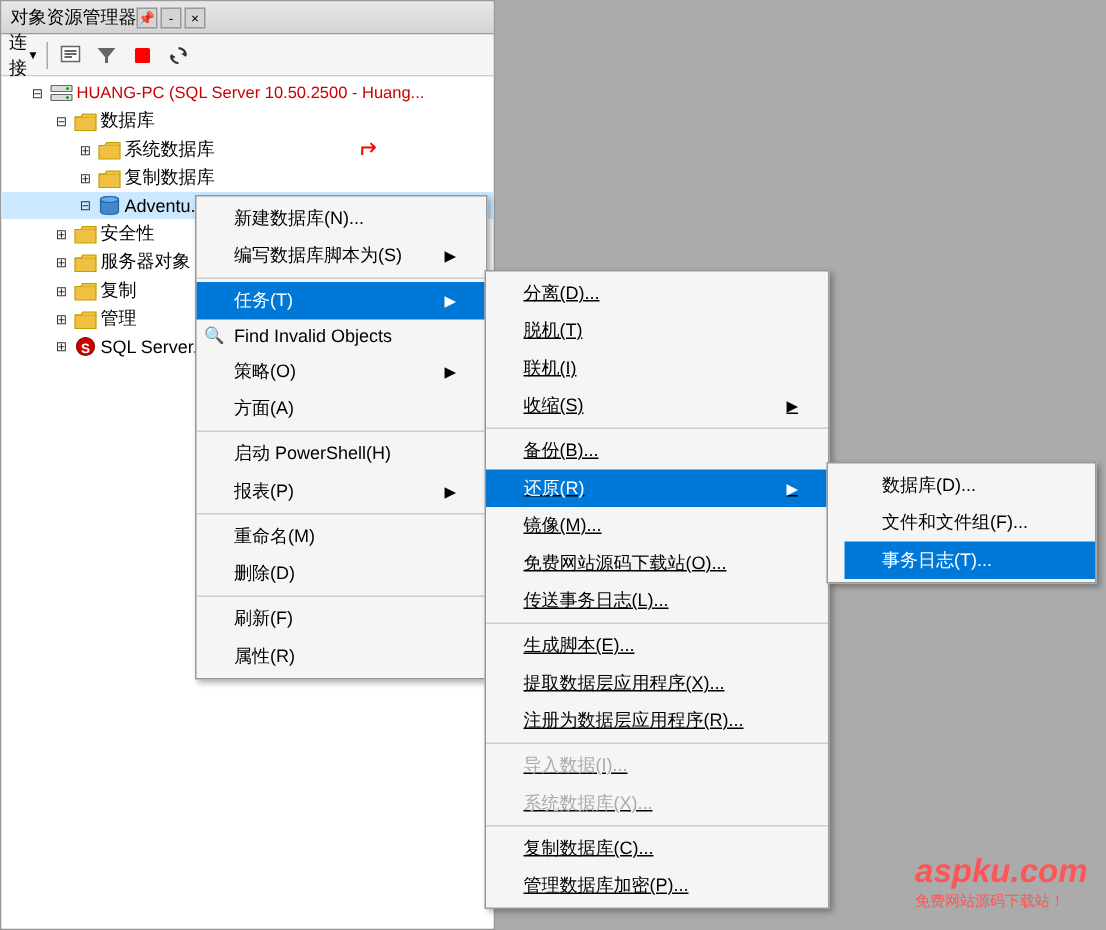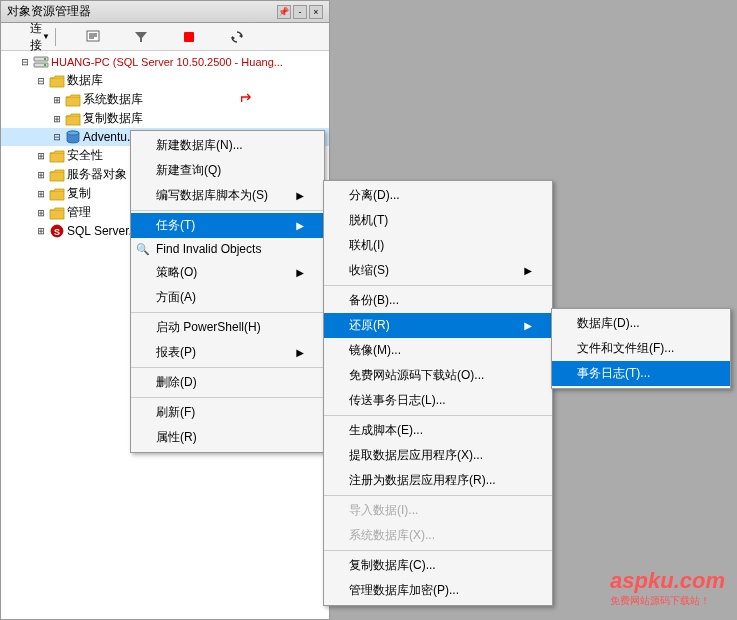--- a/index.html
+++ b/index.html
@@ -25,21 +25,20 @@
       display: flex;
       flex-direction: column;
     }
 
     .panel-title-bar {
       background: linear-gradient(to bottom, #e8e8e8, #d4d4d4);
       border-bottom: 1px solid #999;
       padding: 3px 6px;
       display: flex;
       align-items: center;
-      justify-content: space-between;
       height: 22px;
     }
 
     .panel-title-text {
       font-size: 12px;
       color: #000;
     }
 
     .panel-title-buttons {
       display: flex;
@@ -68,23 +67,23 @@
       height: 28px;
     }
 
     .toolbar-btn {
       width: 22px;
       height: 22px;
       background: transparent;
       border: 1px solid transparent;
       display: flex;
       align-items: center;
+      justify-content: center;
       cursor: pointer;
       font-size: 12px;
-      margin-left: 24px;
     }
 
     .toolbar-separator {
       width: 1px;
       height: 18px;
       background: #aaa;
       margin: 0 2px;
     }
 
     .tree-area {
@@ -176,25 +175,27 @@
       left: 5px;
       top: 50%;
       transform: translateY(-50%);
       font-size: 11px;
     }
 
     
     .submenu1 {
       left: 181px;
       top: 180px;
+      text-decoration: underline;
     }
 
     .submenu2 {
       left: 362px;
       top: 308px;
+      padding-left: 11px;
     }
 
     
     .icon-svg {
       width: 16px;
       height: 16px;
     }
   </style>
 </head>
 <body>
@@ -361,23 +362,20 @@
       <span class="item-label">SQL Server...</span>
     </div>
   </div>
 </div>
 
 <div class="context-menu" style="left: 130px; top: 130px; width: 195px;">
   <div class="menu-item">
     <span>新建数据库(N)...</span>
   </div>
   <div class="menu-item">
-    <span>新建查询(Q)</span>
-  </div>
-  <div class="menu-item">
     <span>编写数据库脚本为(S)</span>
     <span class="menu-arrow">▶</span>
   </div>
   <div class="menu-separator"></div>
   <div class="menu-item active">
     <span>任务(T)</span>
     <span class="menu-arrow">▶</span>
   </div>
   <div class="menu-item">
     <span class="menu-icon">🔍</span>
@@ -392,20 +390,23 @@
   </div>
   <div class="menu-separator"></div>
   <div class="menu-item">
     <span>启动 PowerShell(H)</span>
   </div>
   <div class="menu-item">
     <span>报表(P)</span>
     <span class="menu-arrow">▶</span>
   </div>
   <div class="menu-separator"></div>
+  <div class="menu-item">
+    <span>重命名(M)</span>
+  </div>
   <div class="menu-item">
     <span>删除(D)</span>
   </div>
   <div class="menu-separator"></div>
   <div class="menu-item">
     <span>刷新(F)</span>
   </div>
   <div class="menu-item">
     <span>属性(R)</span>
   </div>

